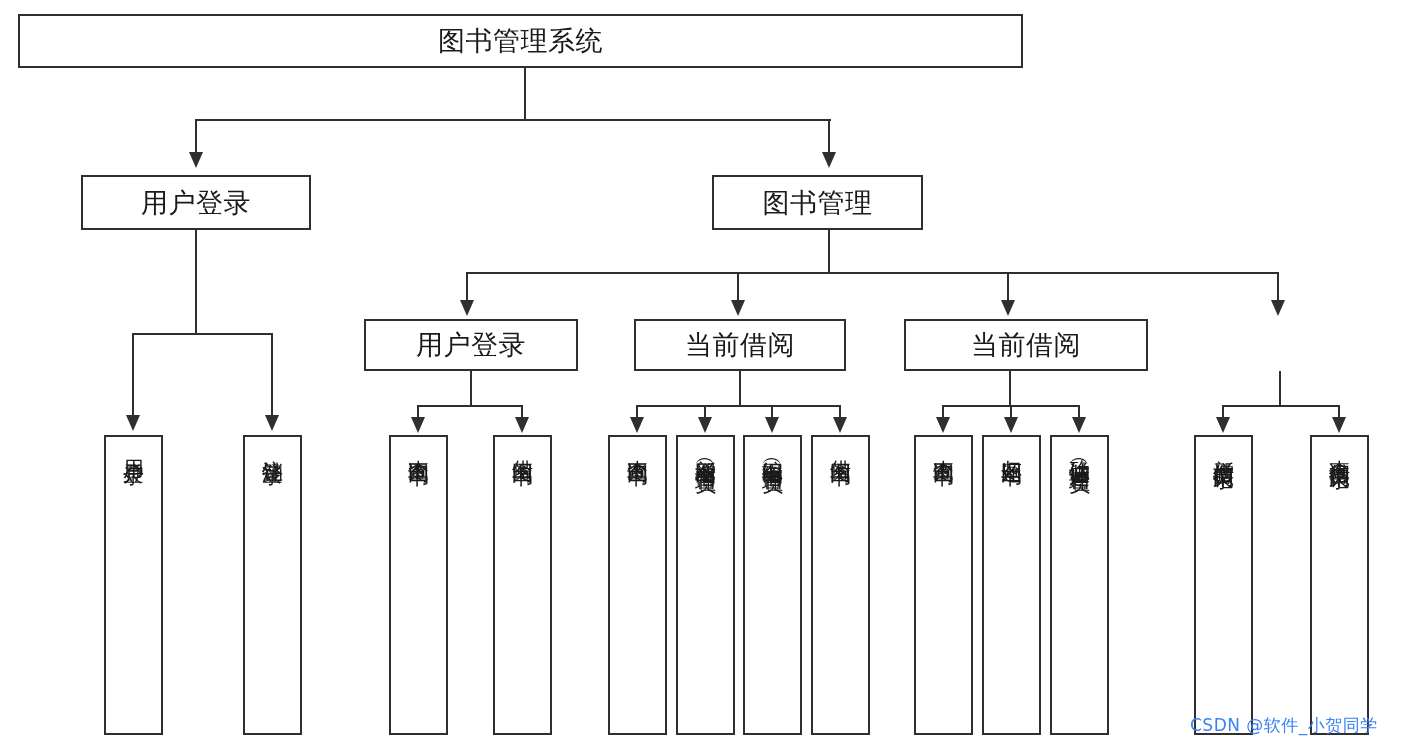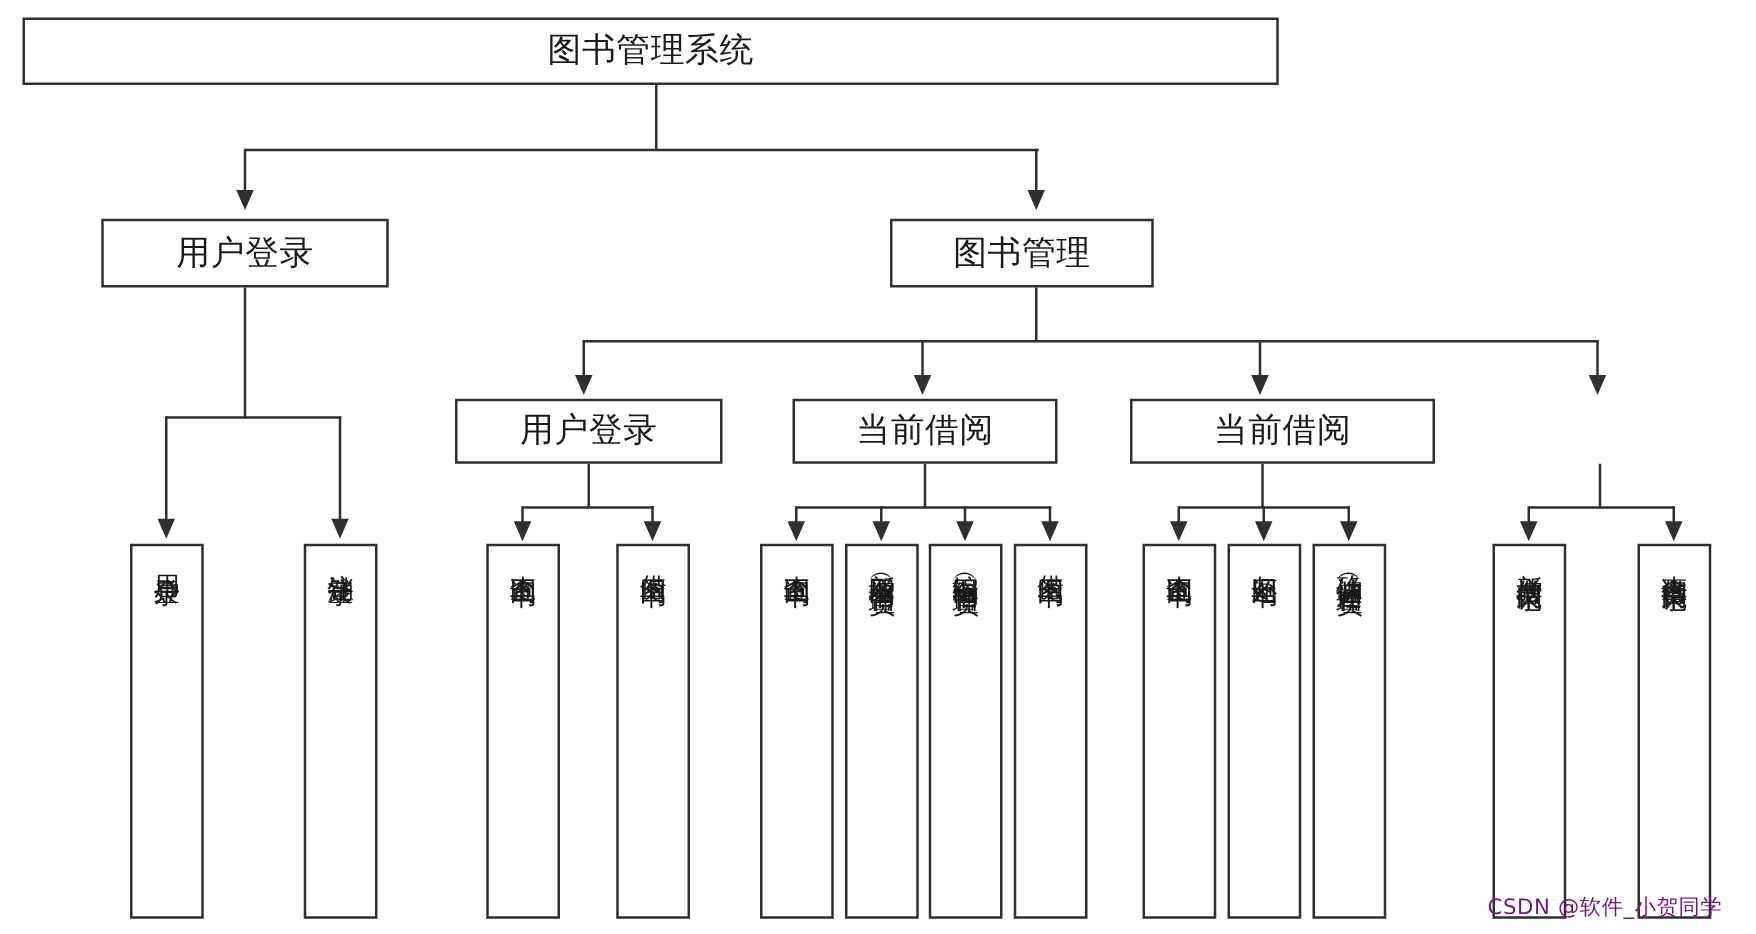--- a/index.html
+++ b/index.html
@@ -61,21 +61,21 @@
     position: absolute;
     width: 0;
     height: 0;
     border-left: 7px solid transparent;
     border-right: 7px solid transparent;
     border-top: 16px solid #2f2f2f;
   }
   .watermark {
     position: absolute;
     font-size: 17px;
-    color: #701a75;
+    color: #3b82f6;
     white-space: nowrap;
     letter-spacing: 0.5px;
   }
 </style>
 </head>
 <body>
 
 <div id="canvas">
 
   <div class="node h-node" style="left:18px; top:14px; width:1005px; height:54px;">

